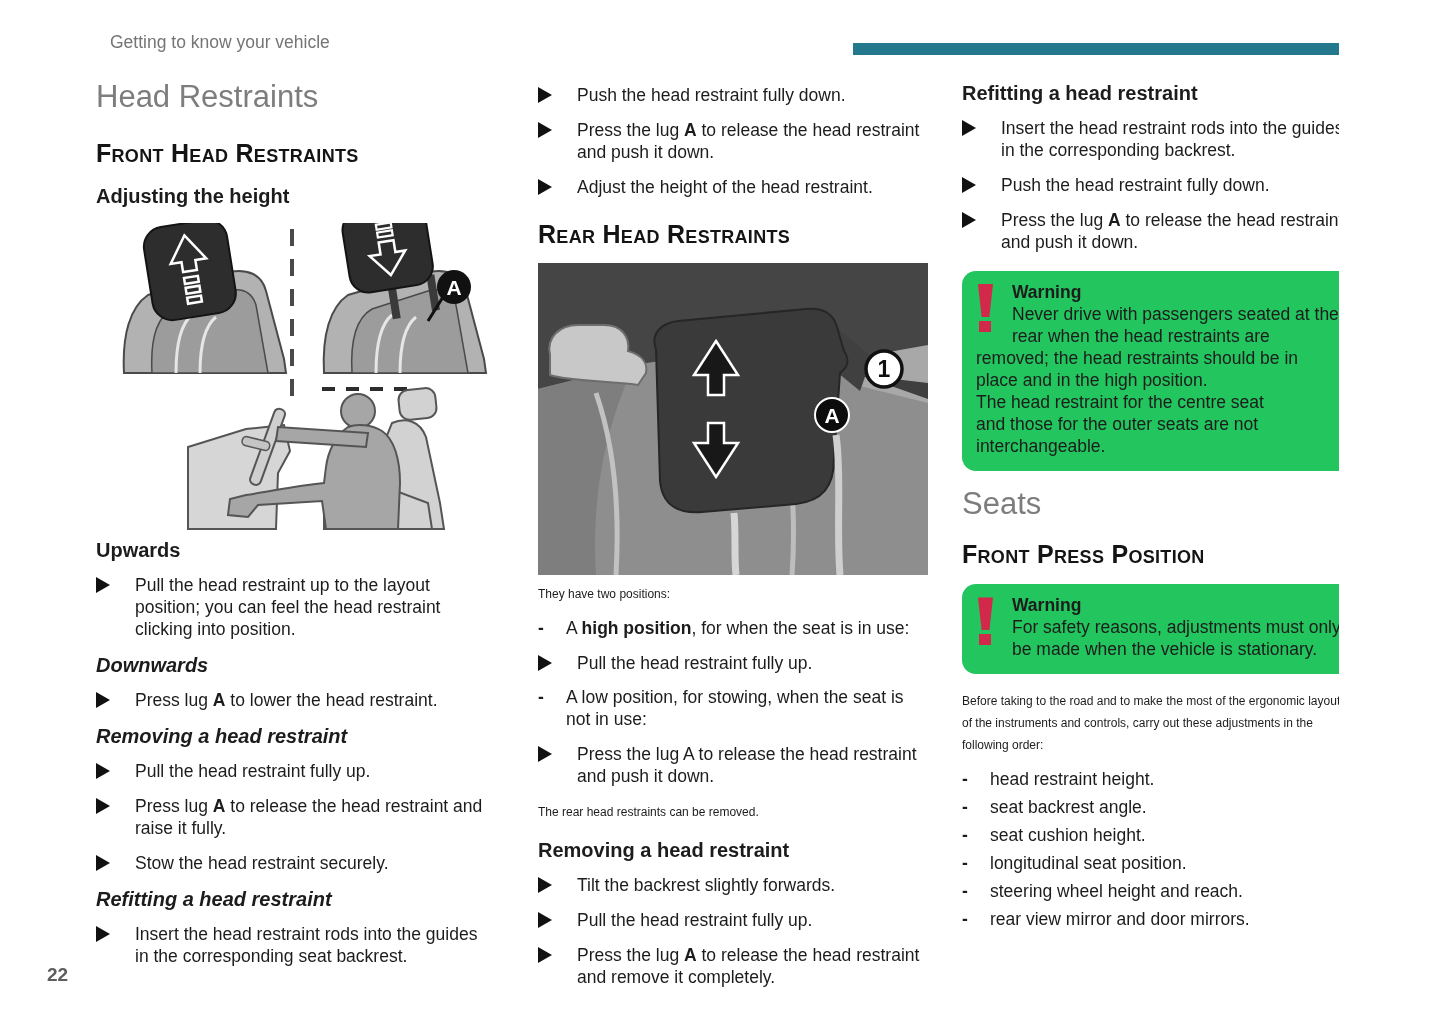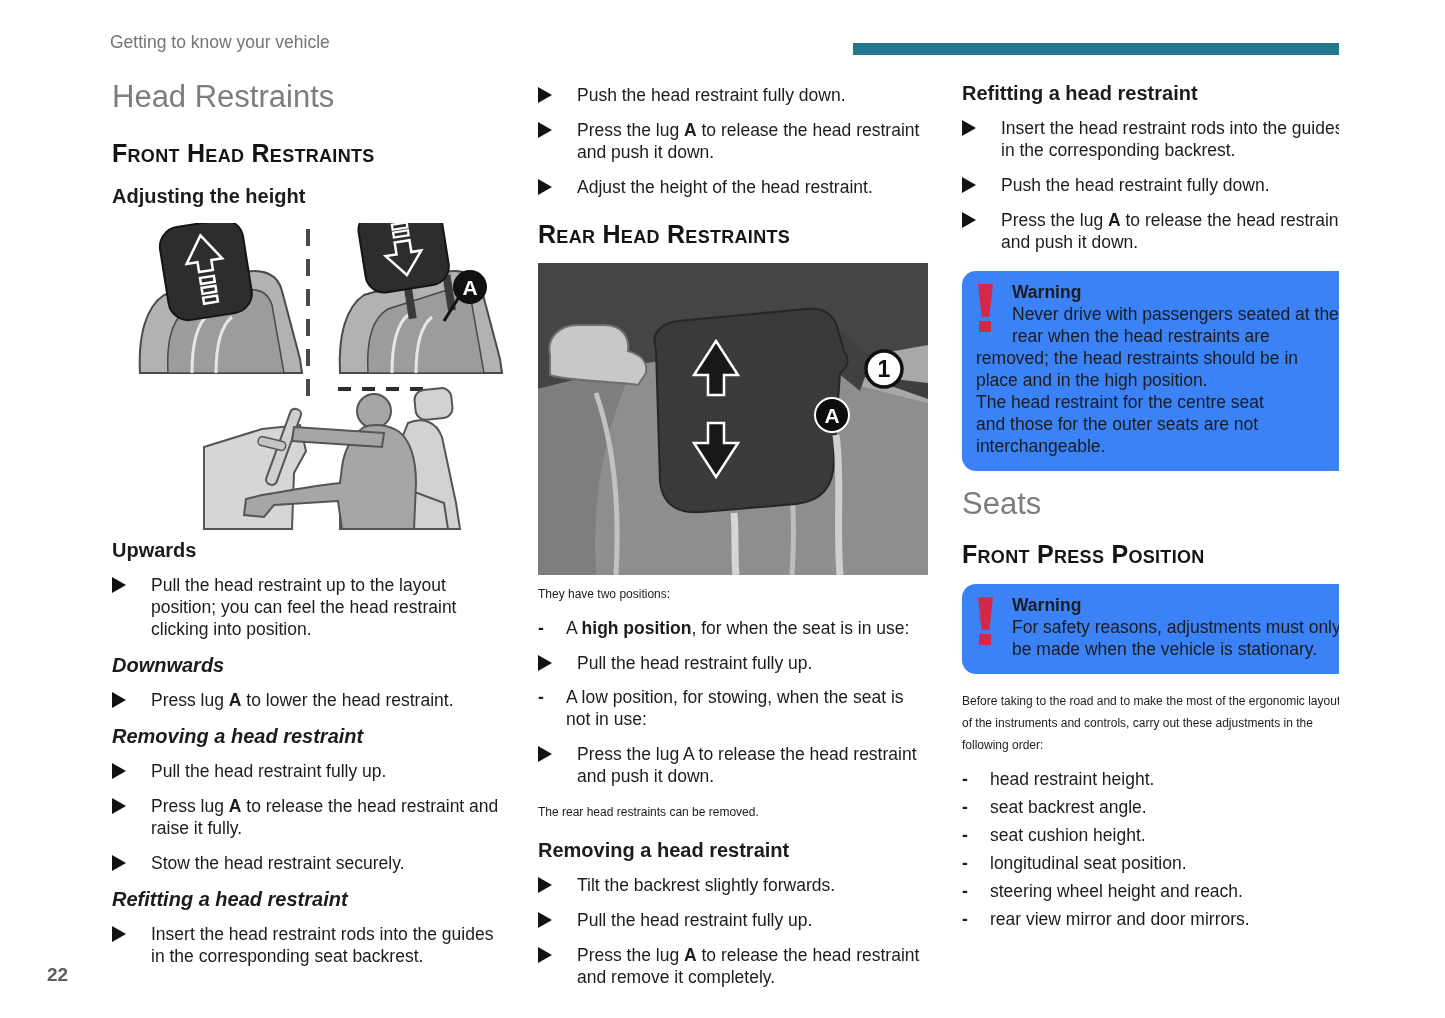--- a/index.html
+++ b/index.html
@@ -5,21 +5,21 @@
   html,body { margin:0; padding:0; background:#ffffff; }
   .page {
     position:relative; width:1339px; height:1018px; background:#ffffff;
     font-family:"Liberation Sans", sans-serif; color:#1c1c1c; overflow:hidden;
   }
   .breadcrumb { position:absolute; left:110px; top:32px; font-size:17.5px; color:#757575; }
   .accent-bar { position:absolute; left:853px; top:43px; width:592px; height:12px; background:#23788d; }
   .page-num { position:absolute; left:47px; top:964px; font-size:19px; font-weight:700; color:#5e5e5e; }
 
   .col { position:absolute; top:78px; }
-  .col1 { left:112px; width:392px; }
+  .col1 { left:96px; width:392px; }
   .col2 { left:538px; width:392px; }
   .col3 { left:962px; width:398px; }
 
   .doc-title { font-size:31px; font-weight:400; color:#7d7d7d; margin:2px 0 0; line-height:1.12; }
   .caps-heading { font-size:25px; font-weight:700; color:#141414; font-variant:small-caps;
     letter-spacing:0.3px; margin:24px 0 0; line-height:1.15; }
   .sub-heading { font-size:20px; font-weight:700; margin:18px 0 0; line-height:22px; }
   .body-p { font-size:12px; line-height:22px; margin:12px 0 0; }
 
   .bullet { display:flex; margin:13px 0 0; }
@@ -27,21 +27,21 @@
     border-top:8.5px solid transparent; border-bottom:8.5px solid transparent; margin:3px 11px 0 0; }
   .bullet p { font-size:17.5px; line-height:22px; margin:0; }
 
   .dashline { display:flex; margin:12px 0 0; font-size:17.5px; line-height:22px; }
   .dashline .dash { flex:0 0 28px; font-weight:700; }
   .orderlist .dashline { margin:6px 0 0; }
 
   .fig { margin:16px 0 0; }
   .fig svg { display:block; }
 
-  .warnbox { background:#3b82f6; border-radius:14px; padding:10px 16px 14px 14px;
+  .warnbox { background:#22c55e; border-radius:14px; padding:10px 16px 14px 14px;
     margin:18px 0 0; font-size:17.5px; line-height:22px; }
   .warn-icon { float:left; width:20px; margin:3px 14px 2px 2px; }
   .warn-bar { width:15px; height:33px; background:#d2294b;
     clip-path:polygon(0 0,100% 0,76% 100%,24% 100%); }
   .warn-dot { width:12px; height:11px; background:#d2294b; margin:4px 0 0 1px; }
   .warn-heading { font-weight:700; }
   .warn-b2 { max-width:312px; }
 
   .mt6 { margin-top:6px; }
   .mt14 { margin-top:14px;font-style:italic; }

